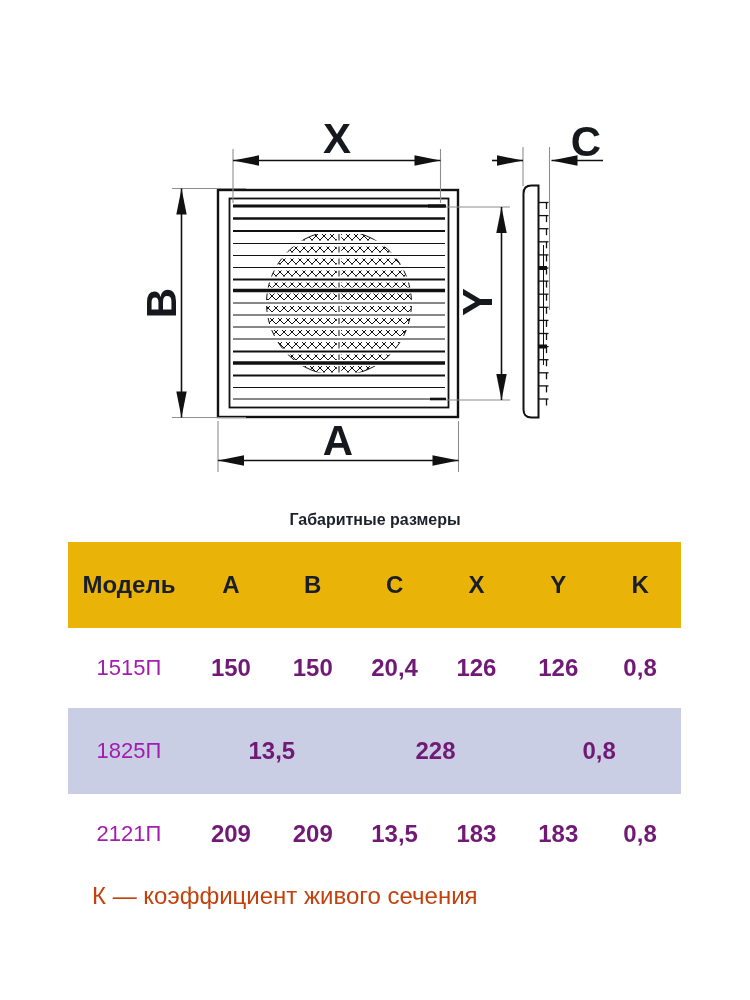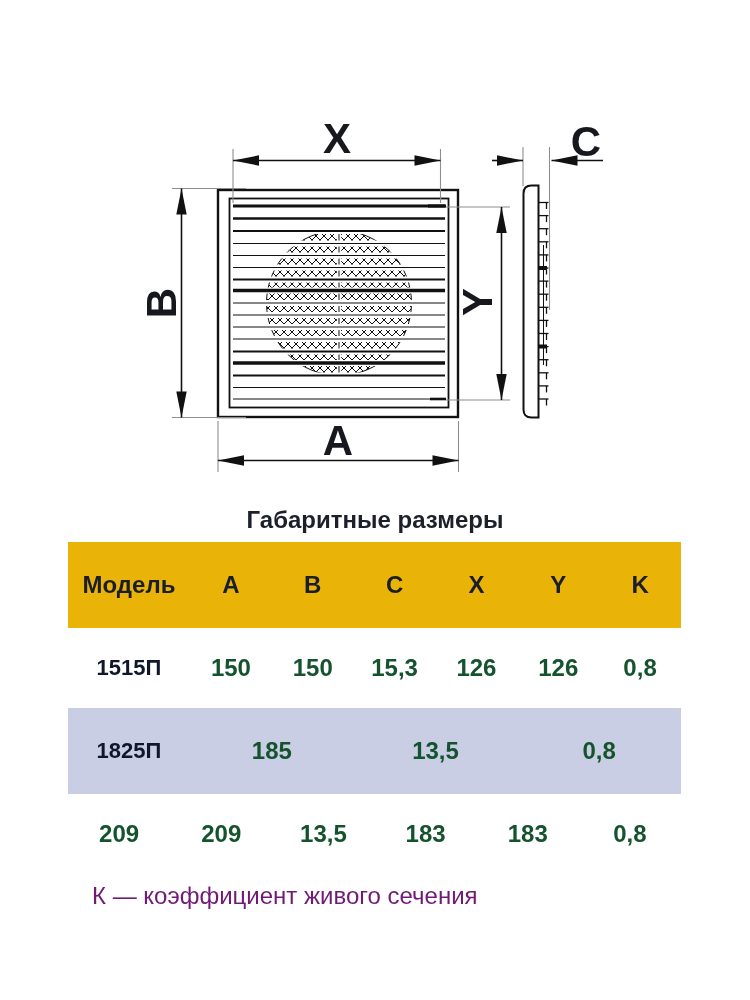--- a/index.html
+++ b/index.html
@@ -11,41 +11,41 @@
   .page{position:absolute;inset:0;width:750px;height:1000px;background:#fff;}
 
   .drawing{position:absolute;left:0;top:0;width:750px;height:500px;}
   .dim-label{
     font-family:"Liberation Sans",sans-serif;
     font-weight:bold;font-size:42px;fill:#16181d;
   }
 
   .section-title{
     position:absolute;left:0;top:504px;width:750px;height:32px;
-    text-align:center;font-size:24px;font-weight:bold;color:#1c202a;
+    text-align:center;font-size:16px;font-weight:bold;color:#1c202a;
     line-height:32px;
   }
 
   .table{position:absolute;left:68px;top:542px;width:613px;}
   .tr{display:flex;width:100%;}
   .tr.thead{height:86px;}
   .tr.r0{height:80px;}
   .tr.r1{height:86px;text-align:center;}
   .tr.r2{height:80px;}
   .td{
     display:flex;align-items:center;justify-content:center;
-    flex:1 1 0;font-size:24px;font-weight:bold;color:#14532d;
+    flex:1 1 0;font-size:24px;font-weight:bold;color:#701a75;
   }
   .td.model{flex:0 0 122px;}
   .tr.thead .td{color:#1a1e2b;}
-  .td.model-name{font-weight:bold;font-size:22px;color:#0f172a;}
+  .td.model-name{font-weight:normal;font-size:22px;color:#a21caf;}
 
   .footnote{
     position:absolute;left:92px;top:882px;height:28px;line-height:28px;
-    font-size:24px;color:#701a75;
+    font-size:24px;color:#c2410c;
   }
 </style>
 </head>
 <body>
 
 <div class="page">
 
   <svg class="drawing" viewBox="0 0 750 500" xmlns="http://www.w3.org/2000/svg">
     <defs>
       <pattern id="mesh" width="8" height="8" patternUnits="userSpaceOnUse">
@@ -195,34 +195,35 @@
       <div class="td">C</div>
       <div class="td">X</div>
       <div class="td">Y</div>
       <div class="td">K</div>
     </div>
 
     <div class="tr r0">
       <div class="td model model-name">1515П</div>
       <div class="td">150</div>
       <div class="td">150</div>
-      <div class="td">15,3</div>
+      <div class="td">20,4</div>
       <div class="td">126</div>
       <div class="td">126</div>
       <div class="td">0,8</div>
     </div>
 
     <div class="tr r1" style="background:#c9cee4;">
       <div class="td model model-name">1825П</div>
-      <div class="td">185</div>
       <div class="td">13,5</div>
+      <div class="td">228</div>
       <div class="td">0,8</div>
     </div>
 
     <div class="tr r2">
+      <div class="td model model-name">2121П</div>
       <div class="td">209</div>
       <div class="td">209</div>
       <div class="td">13,5</div>
       <div class="td">183</div>
       <div class="td">183</div>
       <div class="td">0,8</div>
     </div>
   </div>
 
   <div class="footnote">К — коэффициент живого сечения</div>

